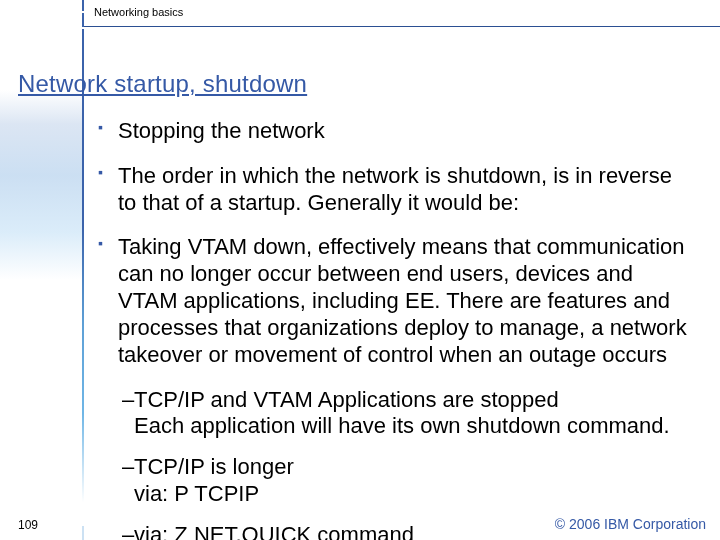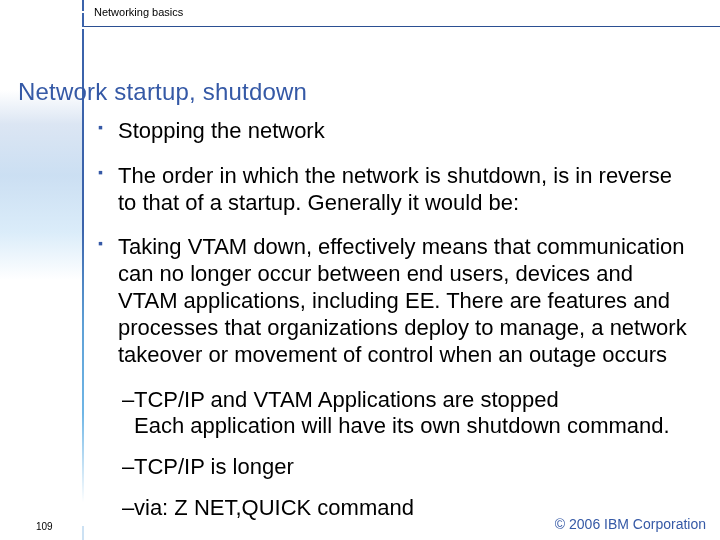--- a/index.html
+++ b/index.html
@@ -5,36 +5,36 @@
   * { margin:0; padding:0; box-sizing:border-box; }
   html,body { width:720px; height:540px; font-family:Arial,Helvetica,sans-serif; background:#fff; overflow:hidden; }
   .slide { position:relative; width:720px; height:540px;border-radius:28px; }
 
   .header-bar { position:absolute; top:0; left:0; right:0; height:30px; }
   .header-tick { position:absolute; left:82px; top:0; width:2px; height:11px; background:#3b63ab; }
   .header-tick2 { position:absolute; left:82px; top:13px; width:2px; height:14px; background:#3b63ab; }
   .header-underline { position:absolute; left:84px; right:0; top:26px; height:1px; background:#2b4f92; }
   .header-label { position:absolute; left:94px; top:6px; font-size:11px; color:#000; }
 
-  .title { position:absolute; left:18px; top:78px; font-size:24px; color:#3559a6; font-weight:400; letter-spacing:0.2px; }
+  .title { position:absolute; left:18px; top:70px; font-size:24px; color:#3559a6; font-weight:400; letter-spacing:0.2px;text-decoration:underline; }
 
   .vbar { position:absolute; left:82px; top:29px; width:2px; bottom:18px;
           background:linear-gradient(180deg,#3b63ab 0%,#3b63ab 40%,#5ea0d6 60%,#6fb6e6 78%,#fff 96%,#fff 100%); }
 
   .band { position:absolute; left:0; top:90px; width:82px; height:190px;
           background:linear-gradient(180deg,rgba(58,105,180,0.0) 0%,rgba(58,115,190,0.18) 18%,rgba(70,140,210,0.28) 45%,rgba(90,170,230,0.22) 75%,rgba(255,255,255,0) 100%); }
 
   .content { position:absolute; left:98px; top:118px; right:24px; font-size:22px; color:#000; line-height:1.22; }
   .bullet { position:relative; padding-left:20px; margin-bottom:18px; }
   .bullet::before { content:"\25AA"; position:absolute; left:0; top:1px; color:#3559a6; font-size:14px; }
   .sub { position:relative; padding-left:36px; margin-bottom:14px; }
   .dash { position:absolute; left:24px; top:0; color:#000; }
   .sub .line2 { display:block; padding-left:0; }
 
-  .footer-num { position:absolute; left:36px; bottom:8px; font-size:10px; color:#000; }
+  .footer-num { position:absolute; left:18px; bottom:8px; font-size:12px; color:#000; }
   .footer-copy { position:absolute; right:14px; bottom:8px; font-size:14px; color:#3559a6; }
   .footer-vtick { position:absolute; left:82px; bottom:0; width:2px; height:14px; background:rgba(110,170,220,0.35); }
 </style>
 </head>
 <body>
 
 <div class="slide">
 
   <div class="header-bar">
     <div class="header-tick"></div>
@@ -54,20 +54,21 @@
     <div class="bullet"><span>Taking VTAM down, effectively means that communication can no longer occur between end users, devices and VTAM applications, including EE. There are features and processes that organizations deploy to manage, a network takeover or movement of control when an outage occurs</span></div>
 
     <div class="sub">
       <span class="dash">–</span>
       <span>TCP/IP and VTAM Applications are stopped</span>
       <span class="line2">Each application will have its own shutdown command.</span>
     </div>
     <div class="sub">
       <span class="dash">–</span>
       <span>TCP/IP is longer</span>
+      <span class="line2">via: P TCPIP</span>
     </div>
     <div class="sub">
       <span class="dash">–</span>
       <span class="line2">via: Z NET,QUICK command</span>
     </div>
   </div>
 
   <div class="footer-vtick"></div>
   <div class="footer-num">109</div>
   <div class="footer-copy">© 2006 IBM Corporation</div>

